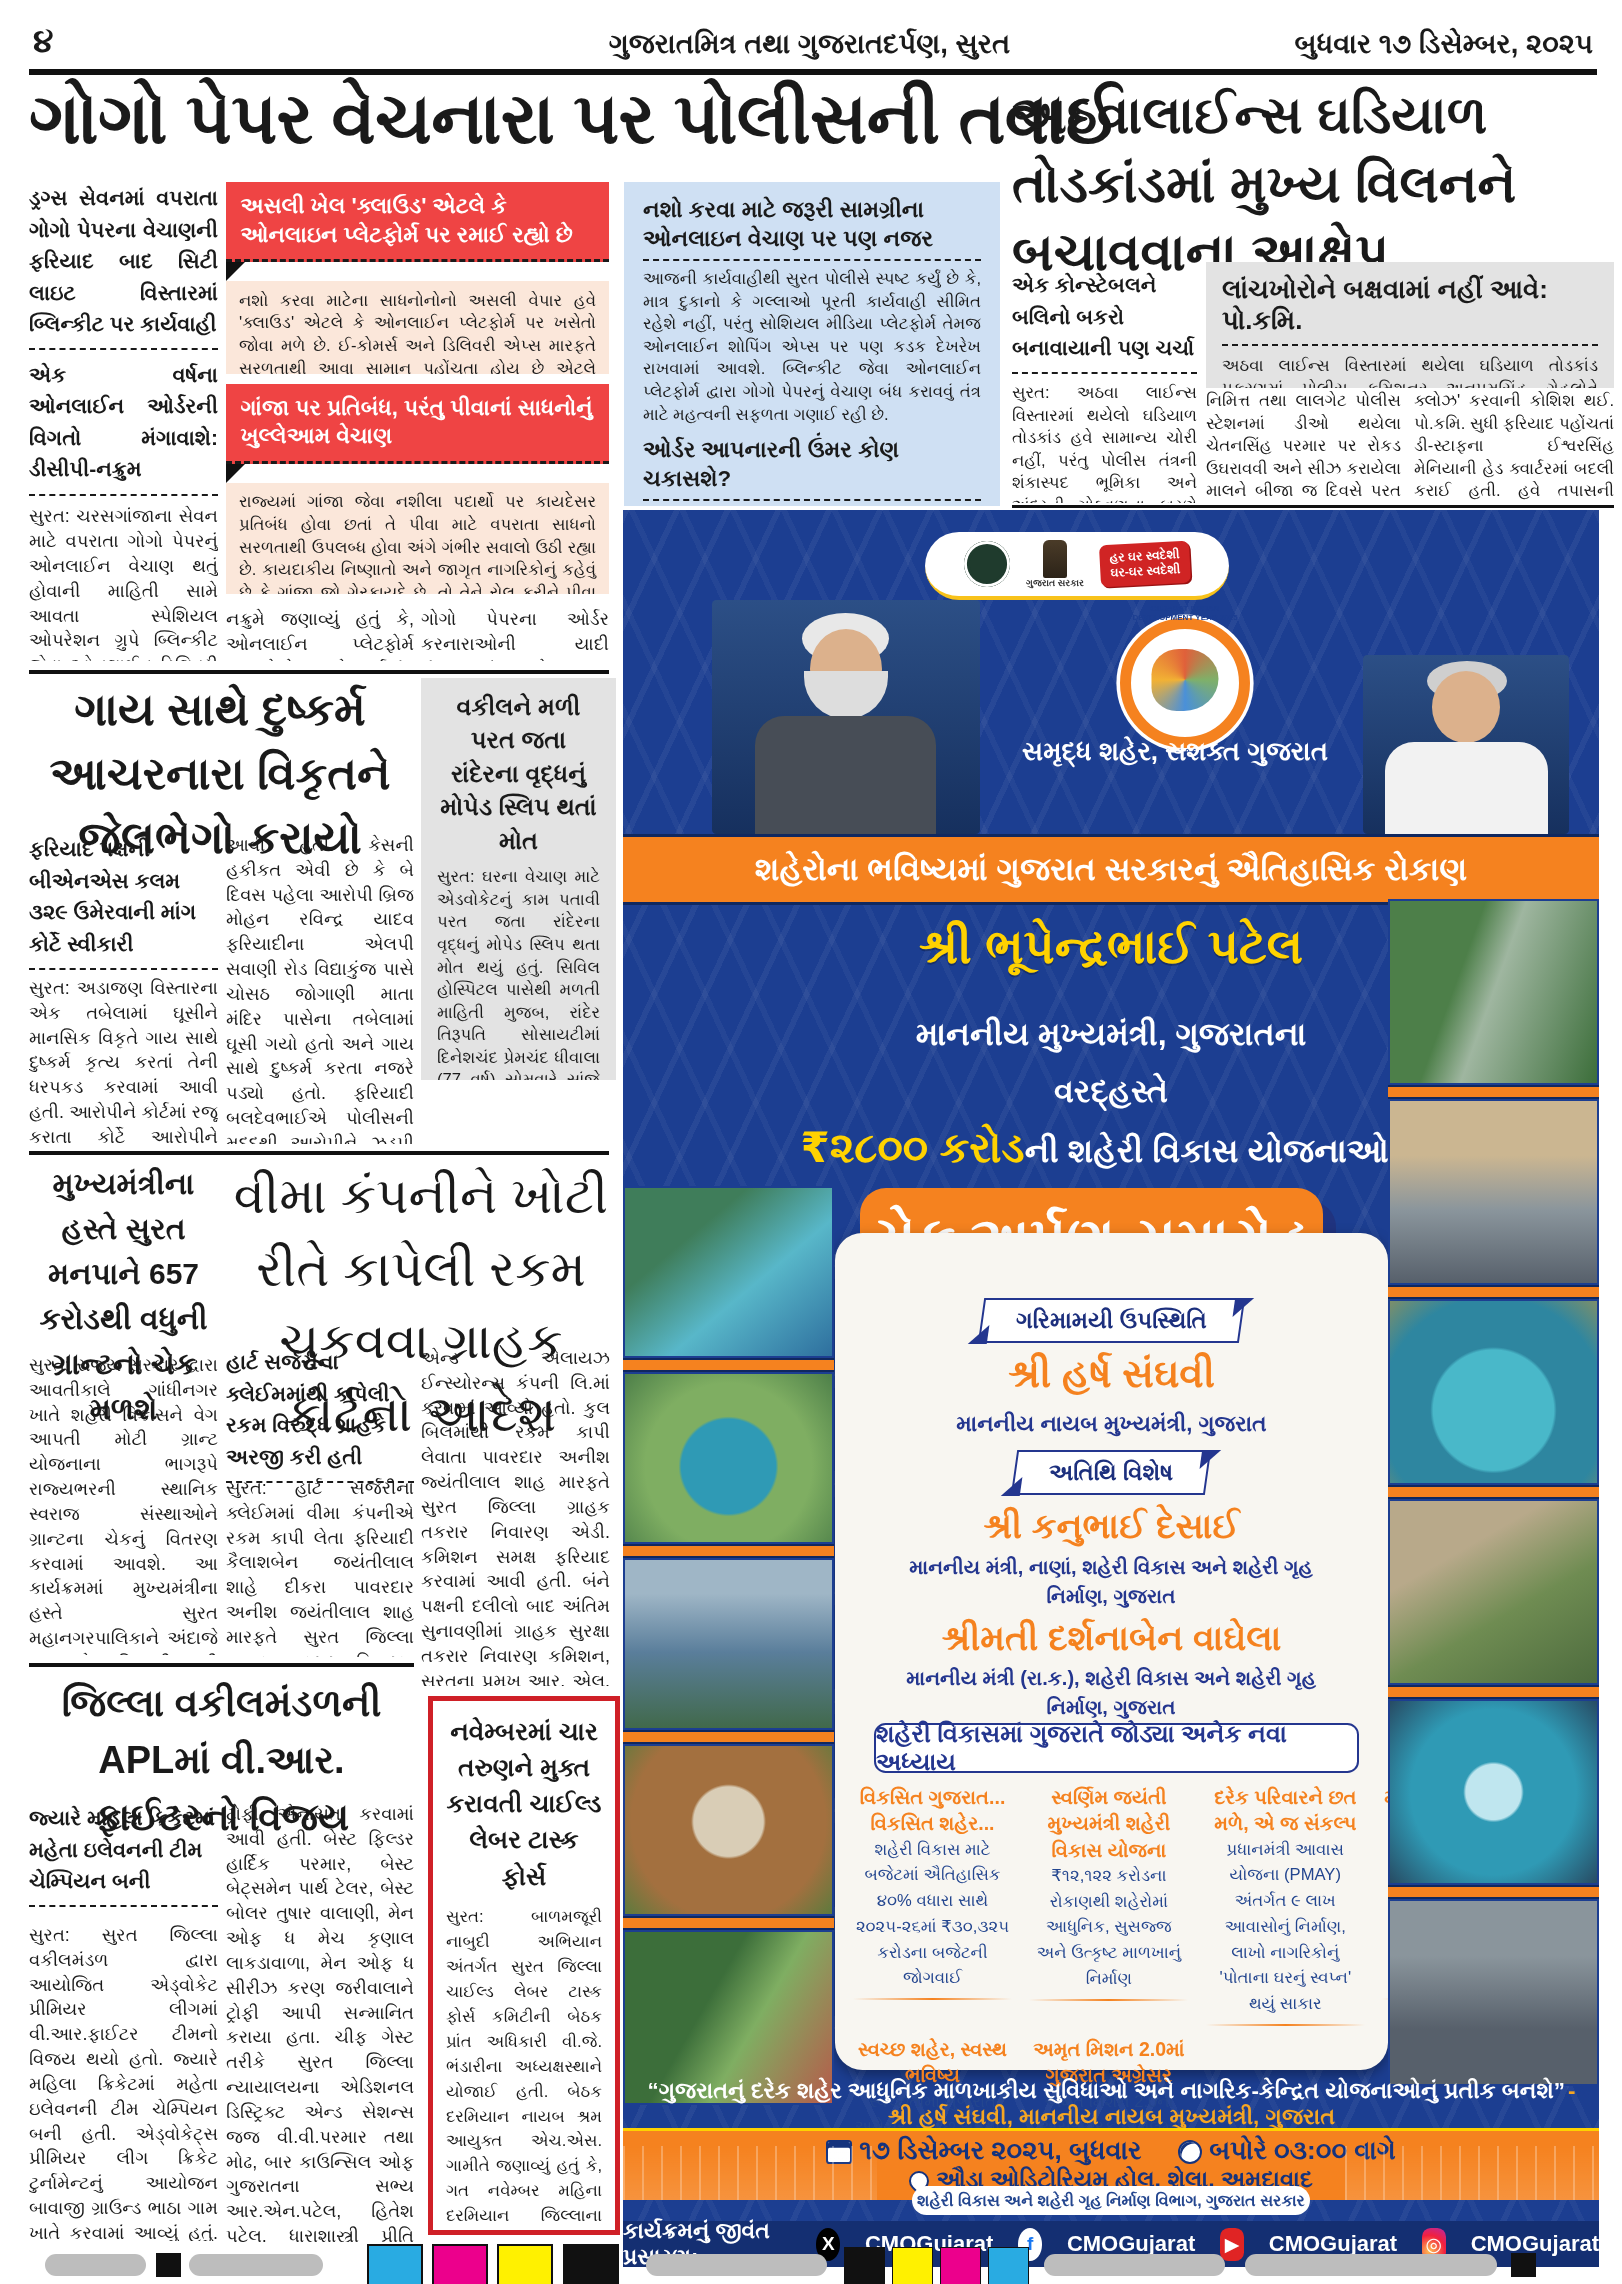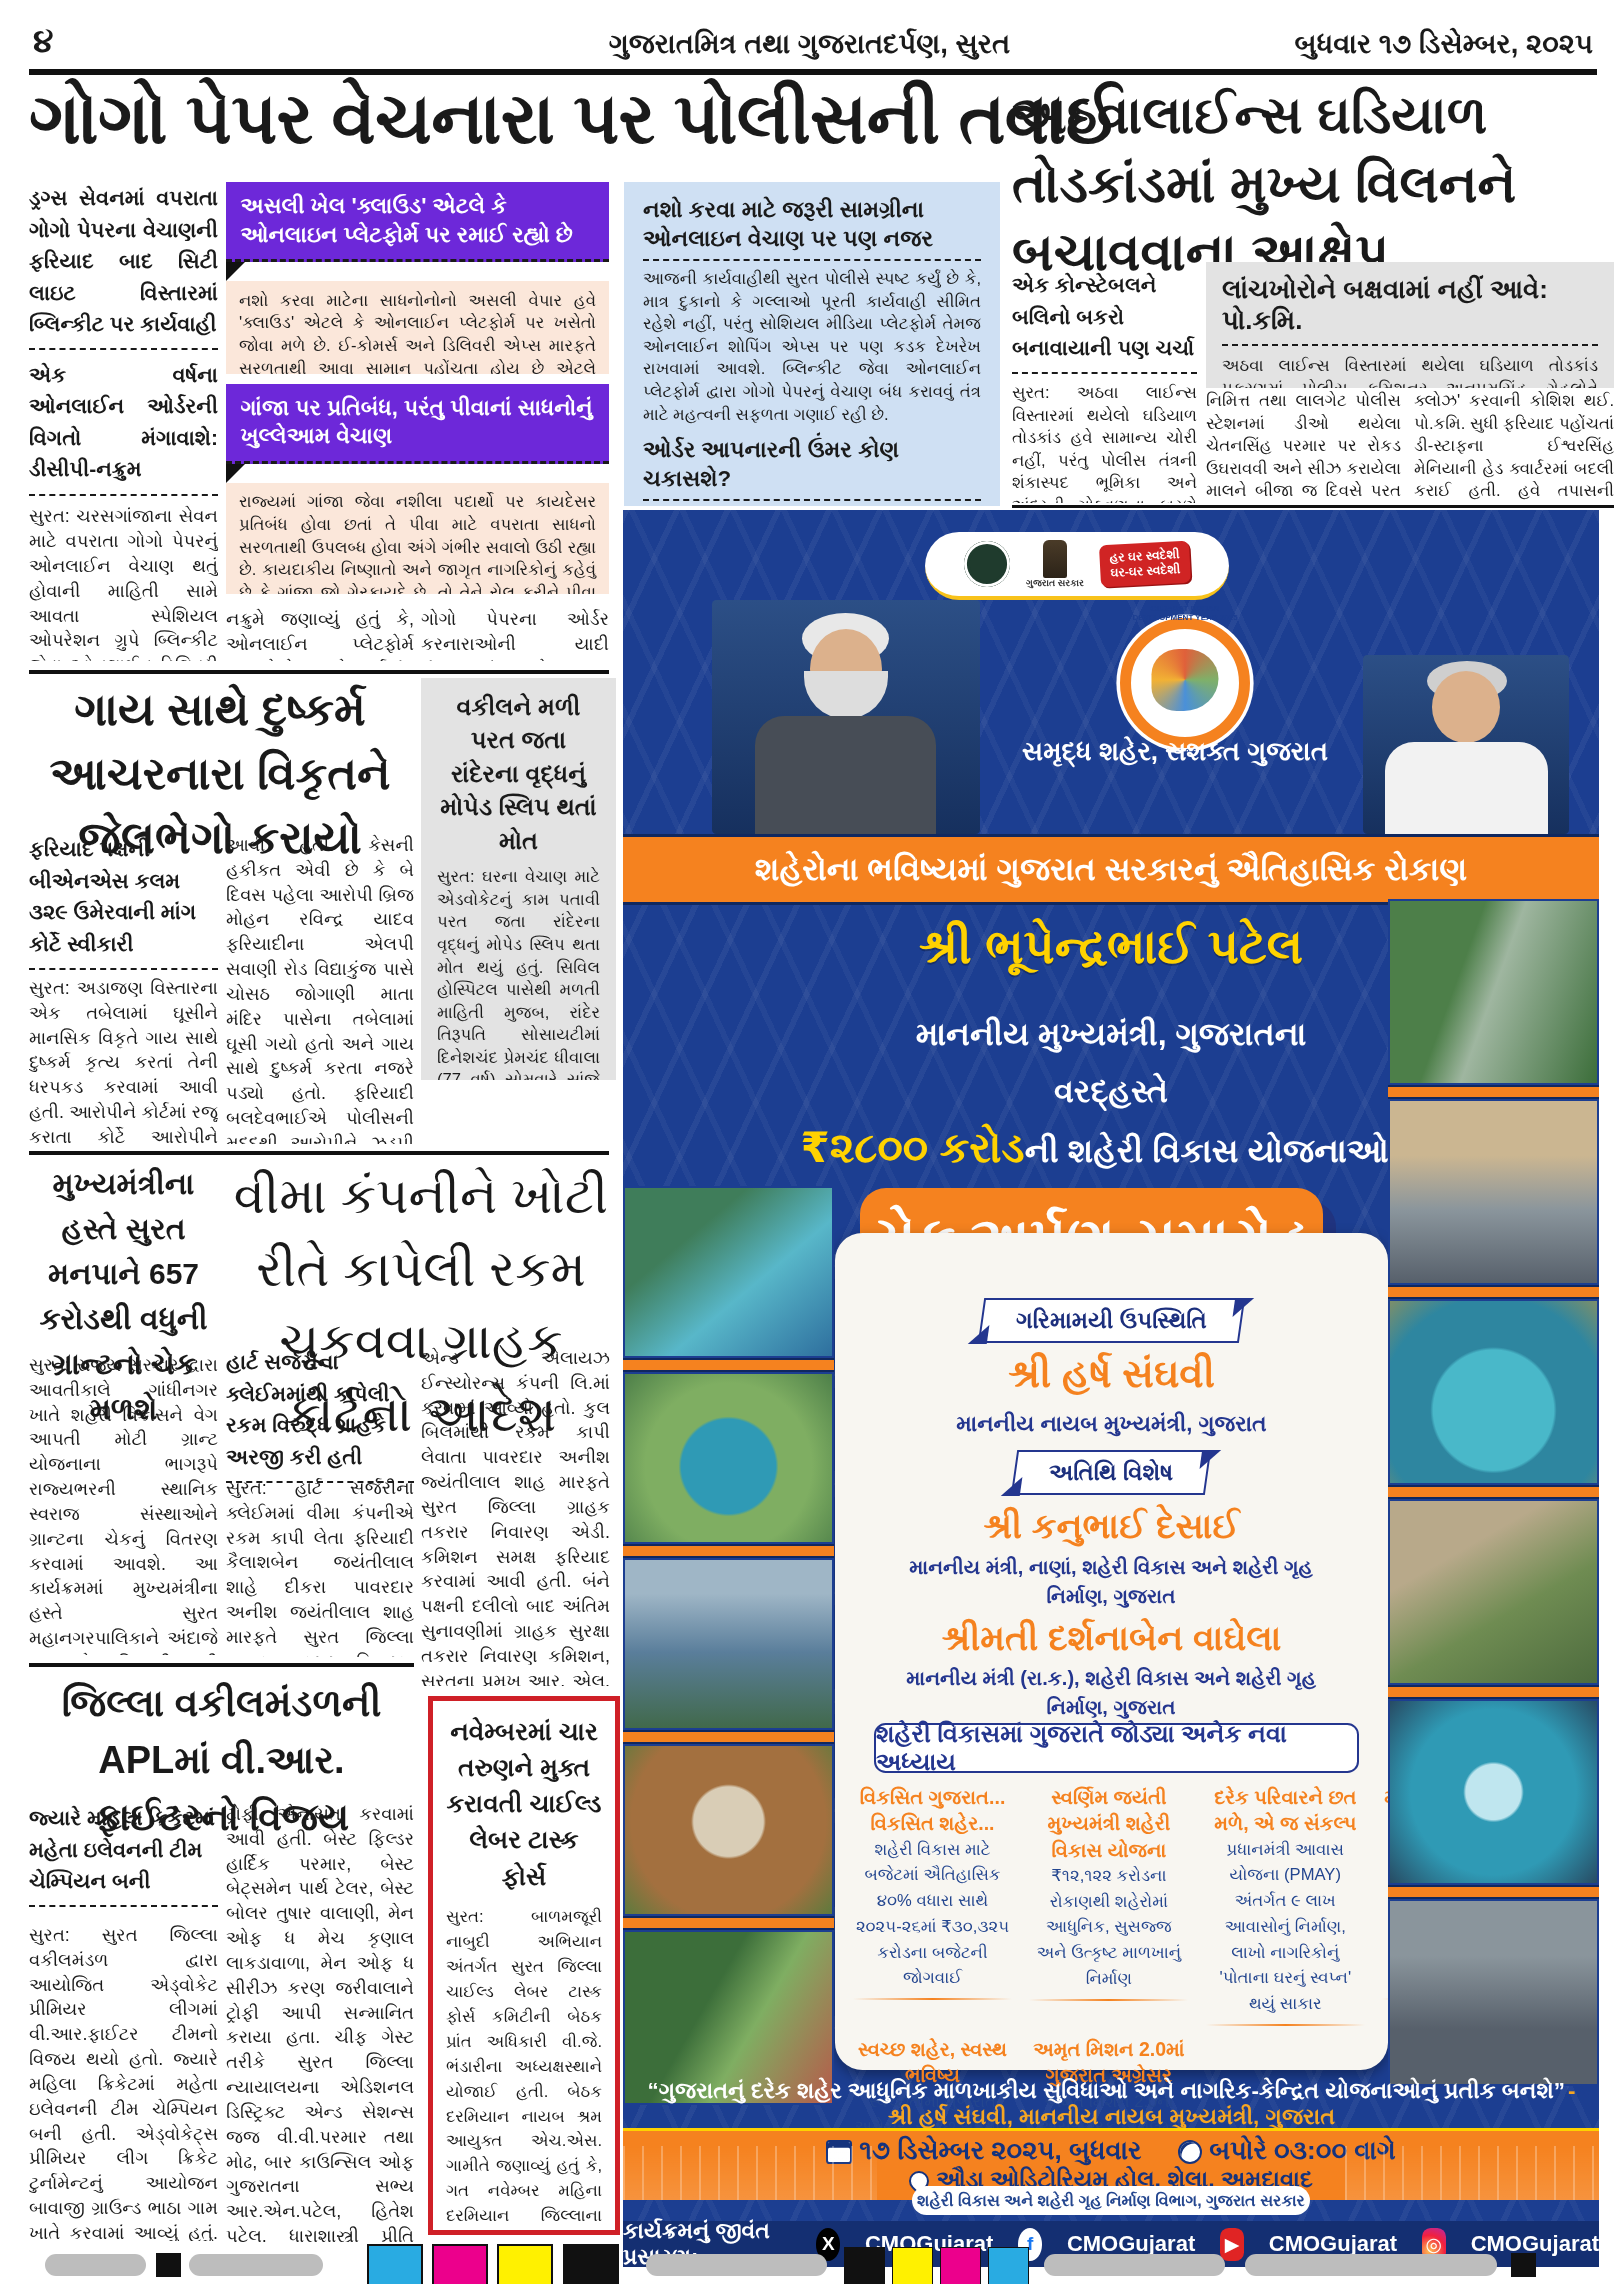--- a/index.html
+++ b/index.html
@@ -18,21 +18,21 @@
   .h-main{font-size:71px;font-weight:bold;line-height:1.15;letter-spacing:-0.7px;white-space:nowrap;}
   .h-watch{font-size:52px;font-weight:bold;line-height:1.32;}
   .h-cow{font-size:45px;font-weight:bold;line-height:1.42;}
   .h-grant{font-size:30px;font-weight:bold;line-height:1.5;}
   .h-ins{font-size:50px;font-weight:normal;line-height:1.45;}
   .h-apl{font-size:38px;font-weight:bold;line-height:1.5;}
   .sub{font-size:21px;font-weight:bold;line-height:1.5;}
   .body-t{font-size:18px;line-height:1.38;}
   .body-s{font-size:16.6px;line-height:1.36;}
   
-  .redbox .rh{background:#6d28d9;color:#fff;font-size:22px;font-weight:bold;line-height:1.3;
+  .redbox .rh{background:#ef4444;color:#fff;font-size:22px;font-weight:bold;line-height:1.3;
               padding:10px 14.5px;border-bottom:3.6px dashed #1a1a1a;}
   .redbox .rb{background:#fbe7da;padding:8.7px 13px;position:relative;}
   .fold{width:0;height:0;border-top:19px solid #111;border-right:19px solid transparent;}
   
   .bluebox{background:#cfe0f3;padding:13px 19px;}
   .bluebox h4{margin:0 0 4.3px 0;font-size:22.4px;line-height:1.3;}
   .bluebox .bd{border:none;border-top:2.2px dashed #1a1a1a;margin:5.8px 0 7.2px 0;}
   
   .graybox{background:#e3e3e3;padding:11.6px 16px;}
   

